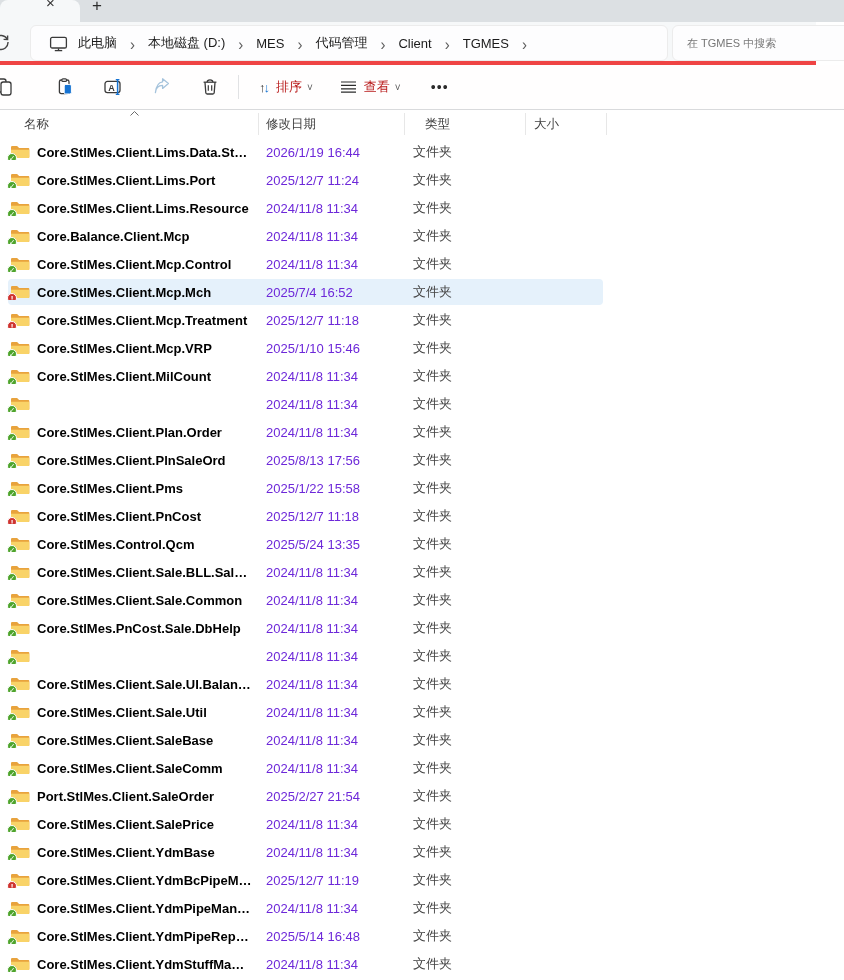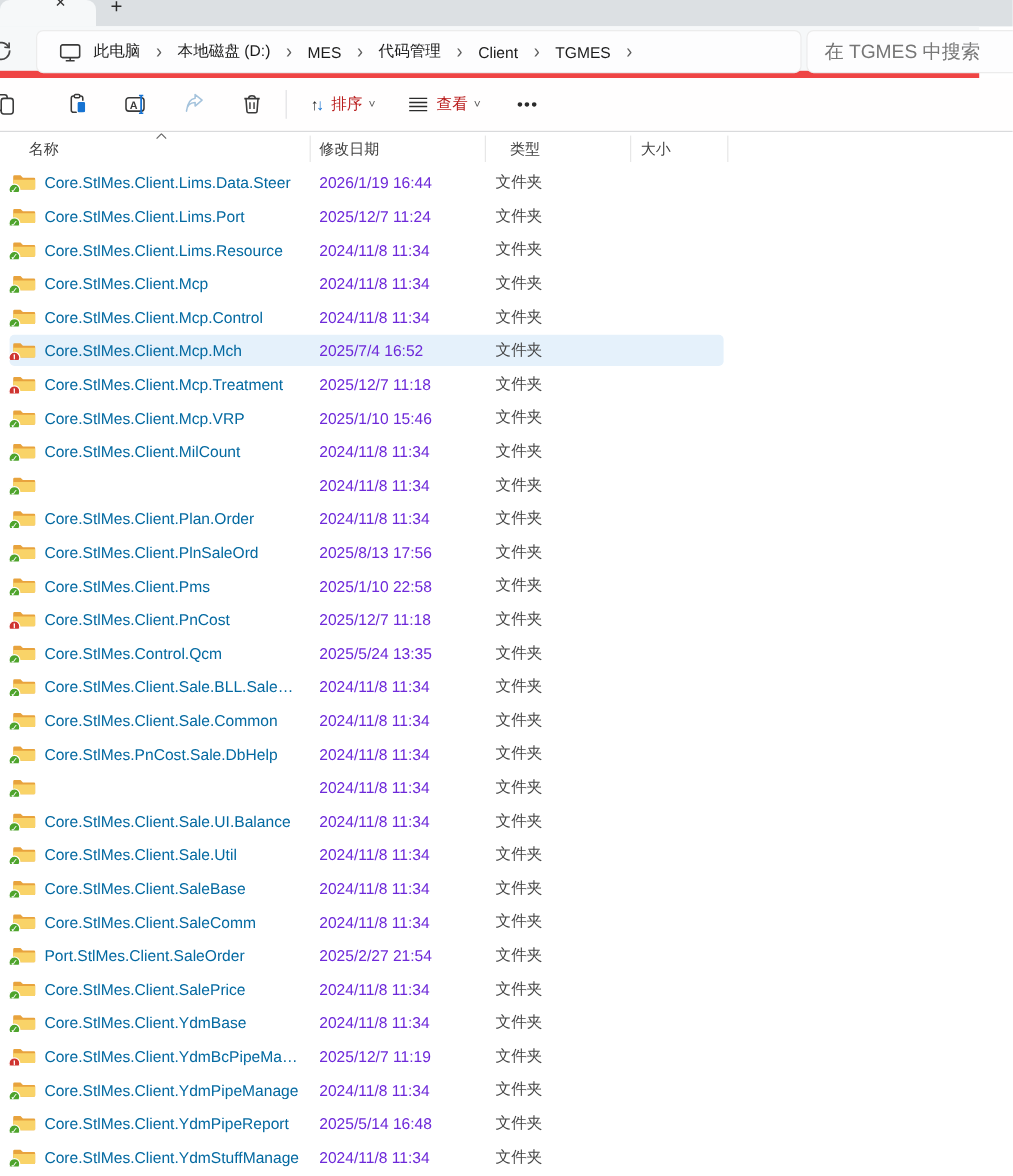--- a/index.html
+++ b/index.html
@@ -10,27 +10,27 @@
   .tabbar { position:relative; width:844px; height:22px; background:#dce0e3; }
   .tab-active { position:absolute; left:0; top:0; width:80px; height:22px;
     background:#f6f8f9; border-radius:8px 8px 0 0; }
   .tab-close { position:absolute; left:46px; top:-6px; font-size:15px; color:#333;
     cursor:pointer; }
   .tab-new { position:absolute; left:92px; top:-4px; font-size:17px; color:#2b2b2b;
     cursor:pointer; }
 
   
   .navbar { position:relative; width:816px; height:43px; background:#f6f8f9;
-    border-bottom:6px solid #ef4444; }
+    border-bottom:4px solid #ef4444; }
   .refresh-wrap { position:absolute; left:-10px; top:9px; width:22px; height:22px; }
   .pill { position:absolute; top:3px; height:36px; background:#fdfdfe;
     border:1px solid #ececec; border-radius:6px; display:flex; align-items:center; }
   .crumb-pill { left:30px; width:638px; padding:0 10px; }
   .search-pill { left:672px; width:196px; padding:0 14px; }
-  .search-ph { font-size:16px; color:#767676; white-space:nowrap; }
+  .search-ph { font-size:11px; color:#767676; white-space:nowrap; }
   .crumb-pill .mon { margin:0 4px 0 8px; flex:none; }
   .crumb { font-size:13px; color:#1b1b1b; padding:3px 6px; border-radius:4px;
     white-space:nowrap; cursor:pointer; }
   .crumb-sep { font-size:15px; color:#5f5f5f; padding:0 7px; transform:scaleY(1.15); }
 
   
   .toolbar { position:relative; width:844px; height:45px; background:#fffefe;
     border-bottom:1px solid #d9dadc; display:flex; align-items:center; }
   .tbtn { display:flex; align-items:center; justify-content:center; height:34px;
     border-radius:4px; cursor:pointer; flex:none; }
@@ -70,22 +70,22 @@
     width:595px; height:26px; background:#e5f1fb; border-radius:4px; }
   .row > * { position:relative; }
   .cell-name { display:flex; align-items:center; padding-left:10px;
     overflow:hidden; }
   .fwrap { position:relative; width:20px; height:16px; flex:none; margin-right:7px; }
   .badge { position:absolute; left:-3px; bottom:-3px; width:10px; height:10px;
     border-radius:50%; border:1px solid #fff; color:#fff; font-size:8px;
     font-weight:bold; line-height:9px; text-align:center; }
   .badge.green { background:#4ea42c; }
   .badge.red { background:#cf3430; }
-  .nametext { font-size:13px; color:#0369a1; white-space:nowrap; overflow:hidden;
-    text-overflow:ellipsis; padding-right:6px; }
+  .nametext { font-size:13px; color:#000000; white-space:nowrap; overflow:hidden;
+    text-overflow:ellipsis; padding-right:6px;font-weight:bold; }
   .cell-date { font-size:13px; color:#6d28d9; padding-left:8px; white-space:nowrap; }
   .cell-type { font-size:13px; color:#454545; padding-left:9px; white-space:nowrap; }
   .cell-size { font-size:13px; color:#454545; padding-left:9px; }
 
   svg { display:block; }
 </style>
 </head>
 <body>
 
 <div class="tabbar">
@@ -275,21 +275,21 @@
 
   <div class="row">
     <span class="cell-name">
       <span class="fwrap">
         <svg width="20" height="16" viewBox="0 0 20 16">
           <path d="M1 3.2 Q1 2.1 2.1 2.1 L7.1 2.1 L9.1 4.1 L18.4 4.1 Q19.3 4.1 19.3 5 L19.3 13 Q19.3 13.9 18.4 13.9 L1.9 13.9 Q1 13.9 1 13 Z" fill="#e8a33d"></path>
           <path d="M1 5.7 L19.3 5.7 L19.3 13 Q19.3 13.9 18.4 13.9 L1.9 13.9 Q1 13.9 1 13 Z" fill="#f9d368"></path>
         </svg>
         <span class="badge green">✓</span>
       </span>
-      <span class="nametext">Core.StlMes.Client.Mcp</span>
+      <span class="nametext">Core.Balance.Client.Mcp</span>
     </span>
     <span class="cell-date">2024/11/8 11:34</span>
     <span class="cell-type">文件夹</span>
     <span class="cell-size"></span>
   </div>
 
   <div class="row">
     <span class="cell-name">
       <span class="fwrap">
         <svg width="20" height="16" viewBox="0 0 20 16">
@@ -420,21 +420,21 @@
     <span class="cell-name">
       <span class="fwrap">
         <svg width="20" height="16" viewBox="0 0 20 16">
           <path d="M1 3.2 Q1 2.1 2.1 2.1 L7.1 2.1 L9.1 4.1 L18.4 4.1 Q19.3 4.1 19.3 5 L19.3 13 Q19.3 13.9 18.4 13.9 L1.9 13.9 Q1 13.9 1 13 Z" fill="#e8a33d"></path>
           <path d="M1 5.7 L19.3 5.7 L19.3 13 Q19.3 13.9 18.4 13.9 L1.9 13.9 Q1 13.9 1 13 Z" fill="#f9d368"></path>
         </svg>
         <span class="badge green">✓</span>
       </span>
       <span class="nametext">Core.StlMes.Client.Pms</span>
     </span>
-    <span class="cell-date">2025/1/10 22:58</span>
+    <span class="cell-date">2025/1/22 15:58</span>
     <span class="cell-type">文件夹</span>
     <span class="cell-size"></span>
   </div>
 
   <div class="row">
     <span class="cell-name">
       <span class="fwrap">
         <svg width="20" height="16" viewBox="0 0 20 16">
           <path d="M1 3.2 Q1 2.1 2.1 2.1 L7.1 2.1 L9.1 4.1 L18.4 4.1 Q19.3 4.1 19.3 5 L19.3 13 Q19.3 13.9 18.4 13.9 L1.9 13.9 Q1 13.9 1 13 Z" fill="#e8a33d"></path>
           <path d="M1 5.7 L19.3 5.7 L19.3 13 Q19.3 13.9 18.4 13.9 L1.9 13.9 Q1 13.9 1 13 Z" fill="#f9d368"></path>

